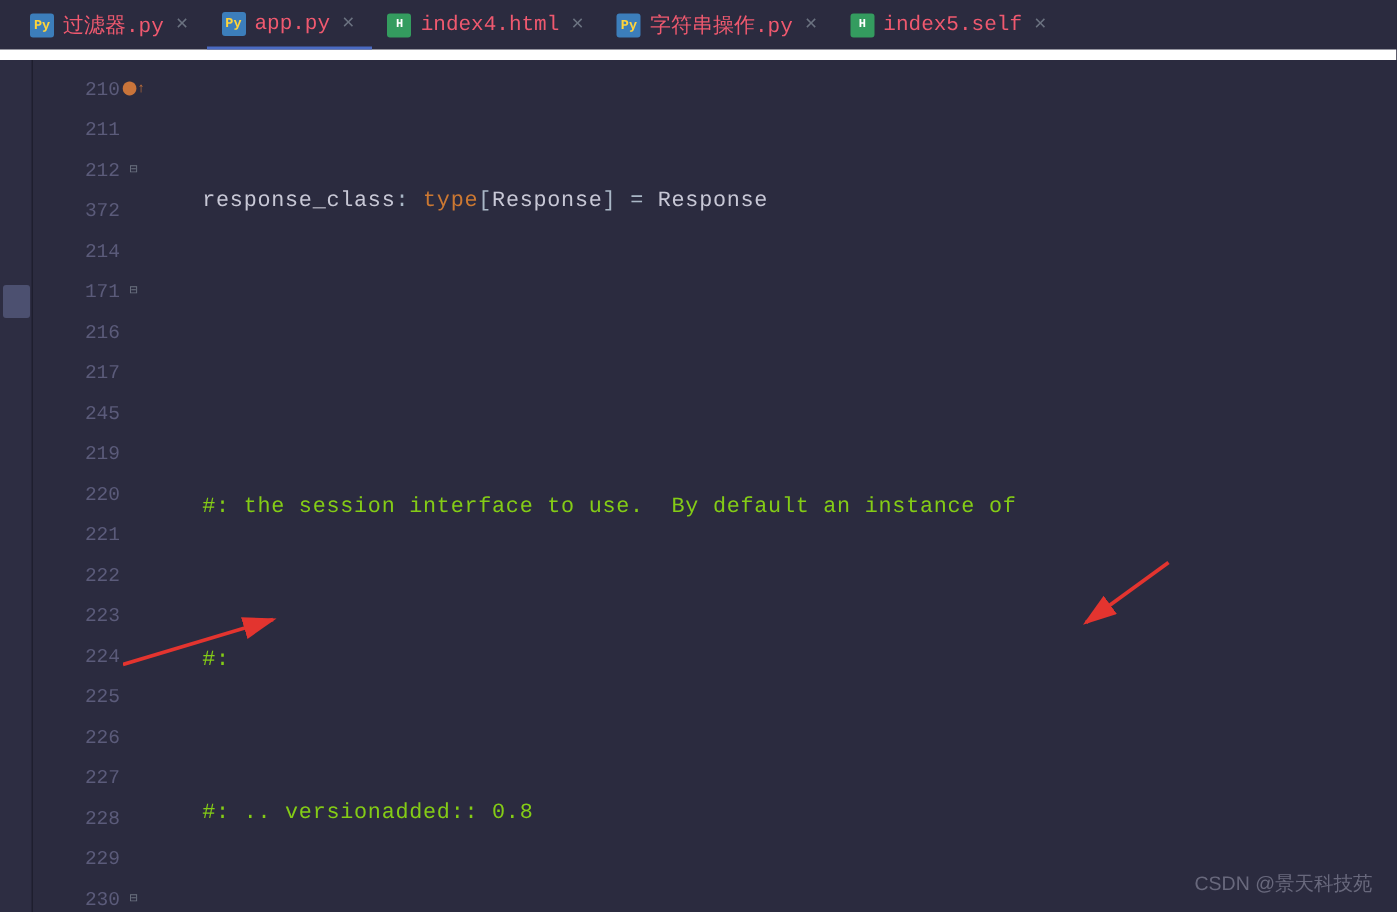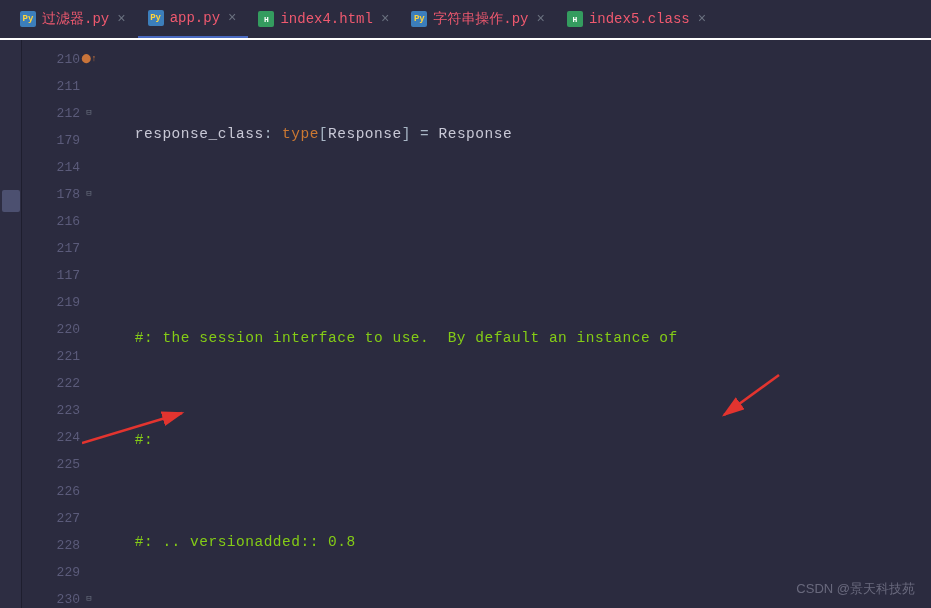--- a/index.html
+++ b/index.html
@@ -9,21 +9,21 @@
       background: #2b2b3f;
       color: #a9b7c6;
       width: 931px;
       height: 608px;
       overflow: hidden;
       position: relative;
     }
     .tab-bar {
       height: 40px;
       background: #2b2b3f;
-      border-bottom: 2px solid #ffffff;
+      border-bottom: 7px solid #ffffff;
       display: flex;
       align-items: center;
       padding-left: 10px;
     }
     .tab {
       display: flex;
       align-items: center;
       padding: 8px 10px;
       height: 100%;
       cursor: pointer;
@@ -158,41 +158,41 @@
     <span>index4.html</span>
     <span class="tab-close">×</span>
   </div>
   <div class="tab">
     <span class="tab-icon py-icon">Py</span>
     <span>字符串操作.py</span>
     <span class="tab-close">×</span>
   </div>
   <div class="tab">
     <span class="tab-icon html-icon">H</span>
-    <span>index5.class</span>
+    <span>index5.self</span>
     <span class="tab-close">×</span>
   </div>
 </div>
 
 <div class="editor-area">
   <div class="activity-bar">
     <div class="marker" style="margin-top:150px;height:22px;background:#4c5070;"></div>
   </div>
 
   <div class="gutter">
     <div id="gutter-numbers">
         <div>210</div>
         <div>211</div>
         <div>212</div>
-        <div>179</div>
+        <div>372</div>
         <div>214</div>
-        <div>178</div>
+        <div>171</div>
         <div>216</div>
         <div>217</div>
-        <div>117</div>
+        <div>245</div>
         <div>219</div>
         <div>220</div>
         <div>221</div>
         <div>222</div>
         <div>223</div>
         <div>224</div>
         <div>225</div>
         <div>226</div>
         <div>227</div>
         <div>228</div>

